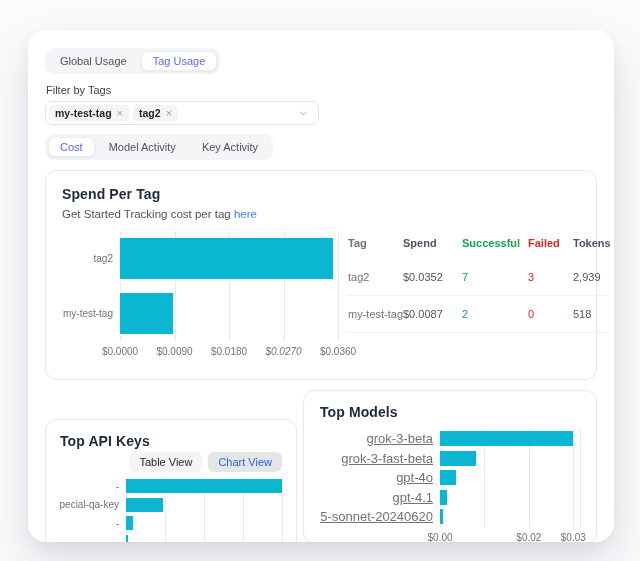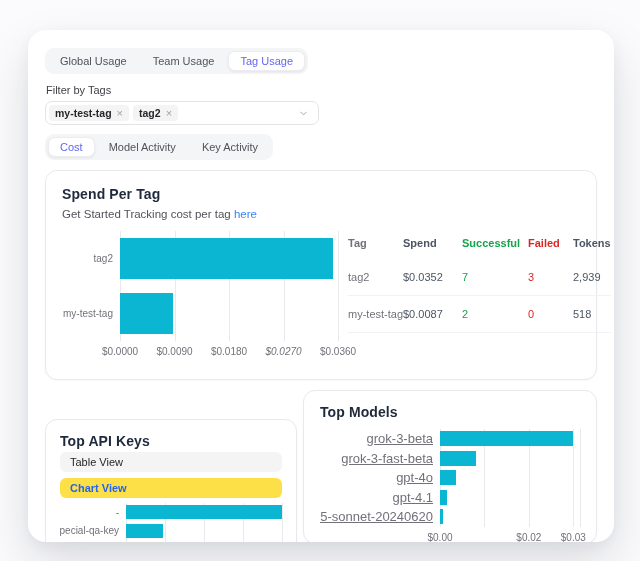--- a/index.html
+++ b/index.html
@@ -56,35 +56,34 @@
   .ttable-row { font-size:11px; padding:12px 0; border-bottom:1px solid #f1f2f5; }
   .tcell.c0 { color:#71717a; }
   .tcell.c1, .tcell.c4 { color:#4b5563; }
   .ttable .c2 { color:#16a34a; }
   .ttable .c3 { color:#dc2626; }
   .ttable-row .c0 { color:#71717a; }
   
   .bottom-row { display:flex; gap:6px; margin-top:10px; align-items:flex-start; }
   .keys-card { width:252px; height:170px; padding:13px 14px; overflow:hidden;margin-top:29px; }
   .models-card { width:294px; height:154px; padding:13px 16px; overflow:hidden; }
-  .toggle-row { display:flex; justify-content:flex-end; gap:6px; margin-top:3px;flex-direction:column; }
+  .toggle-row { display:flex; justify-content:flex-end; gap:6px; margin-top:3px; }
   .toggle-btn { font-size:11px; padding:4px 10px; border-radius:6px; cursor:pointer; background:#f4f4f5; color:#27272a; }
-  .toggle-btn.active { background:#fde047; color:#2563eb; font-weight:700; }
+  .toggle-btn.active { background:#e5e5e5; color:#2563eb; font-weight:400; }
   .chart-keys { margin-top:5px; }
   .chart-models { margin-top:9px; }
 </style>
 </head>
 <body>
 
 <div class="panel">
 
   
   <div class="tabgroup">
     <div class="tab">Global Usage</div>
-    <div class="tab">Team Usage</div>
     <div class="tab active">Tag Usage</div>
   </div>
 
   
   <div class="filter-label">Filter by Tags</div>
   <div class="select">
     <span class="chip">
       <span>my-test-tag</span>
       <span class="x">×</span>
     </span>

